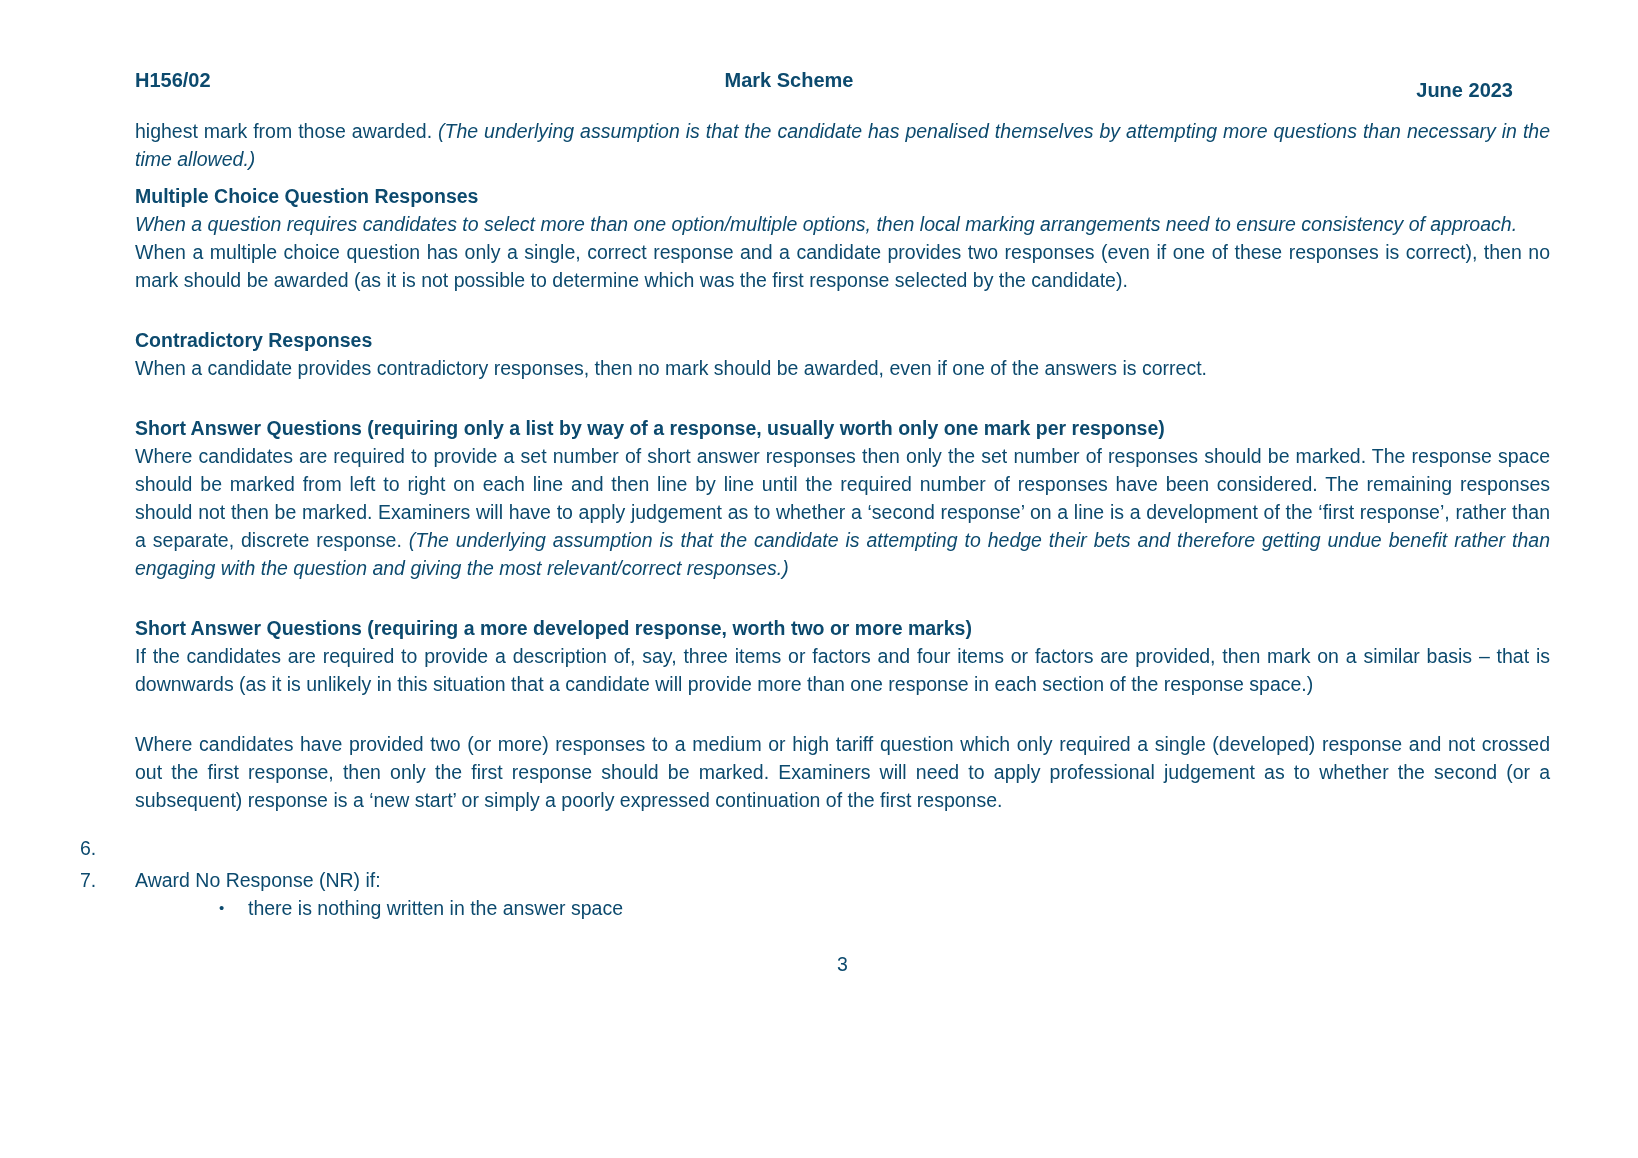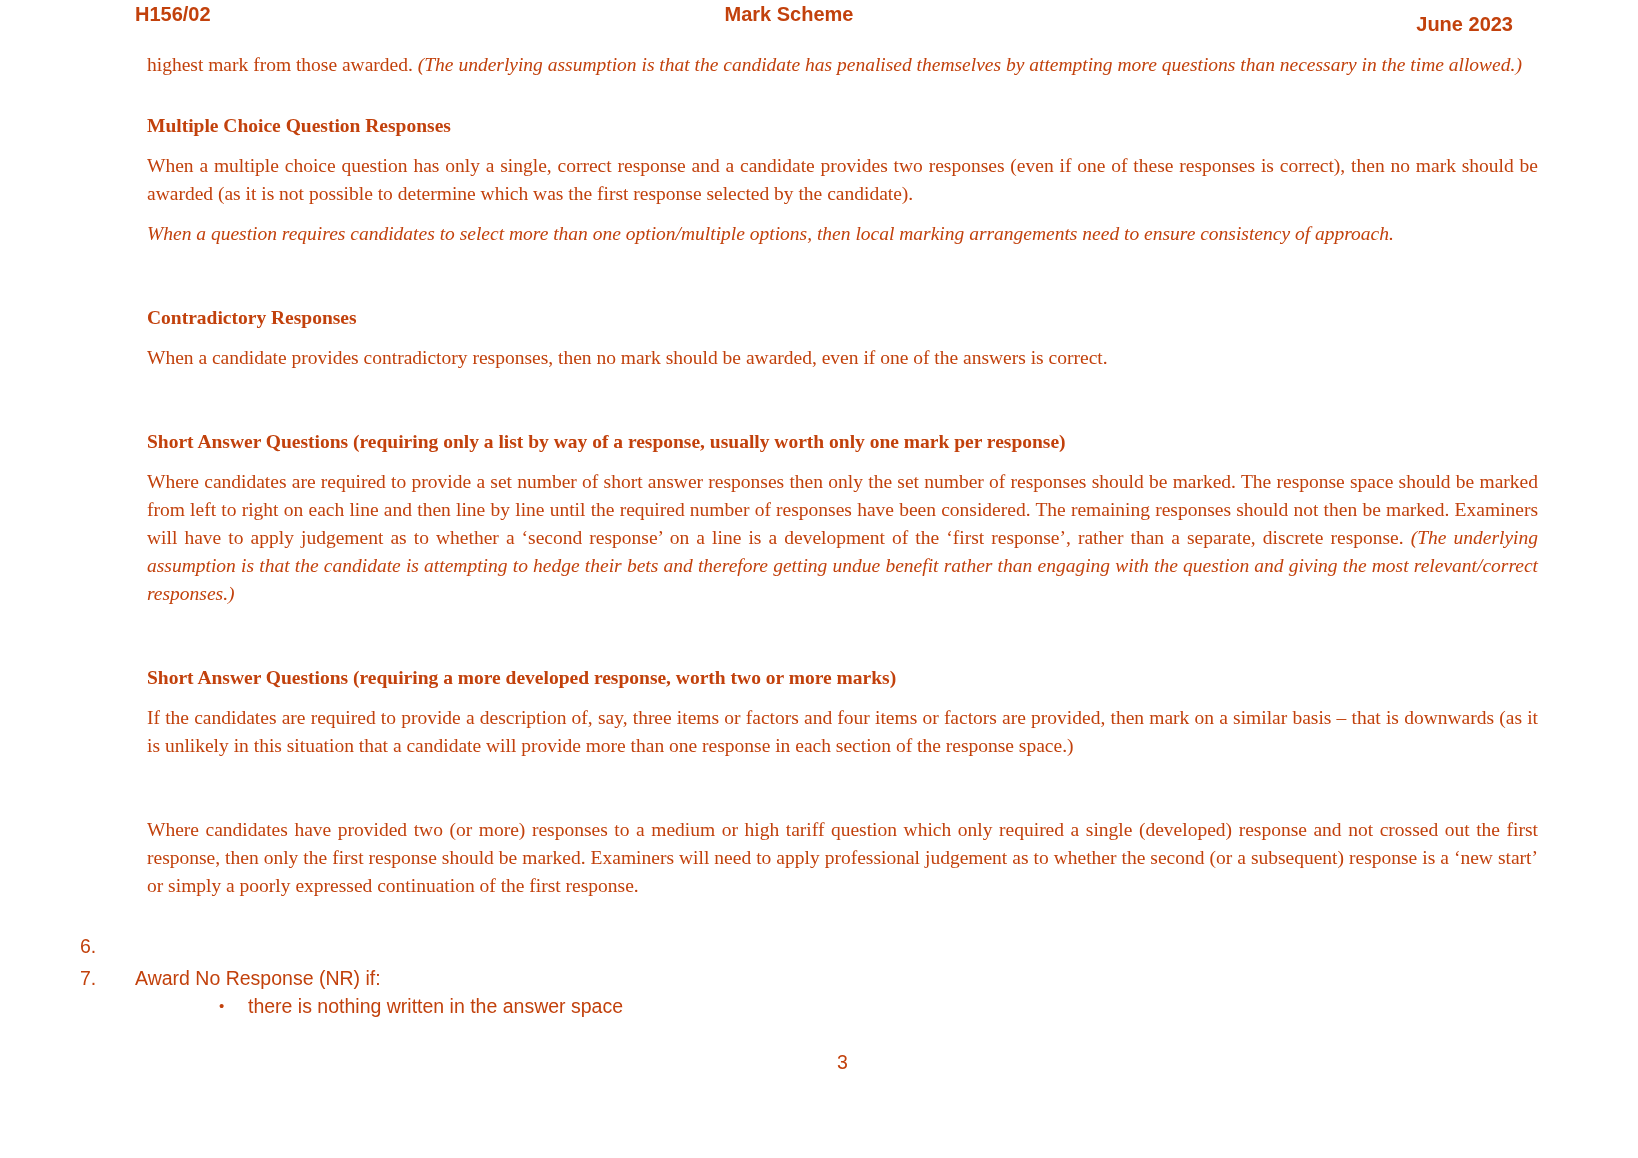--- a/index.html
+++ b/index.html
@@ -1,31 +1,32 @@
 <!DOCTYPE html>
 <html><head>
 <meta charset="utf-8">
 <style>
   html,body {margin:0; padding:0; background:#e8e8e8;}
   .page {
     width:1638px; height:1158px;
     background:#ffffff;
     font-family:"Liberation Sans", sans-serif;
     font-size:19.5px; line-height:28px;
-    color:#c2410c;
+    color:#0c4a6e;
     position:relative;
     box-sizing:border-box;
+    padding-top:66px;
     overflow:hidden;
   }
   .header {position:relative; margin-left:135px; width:1415px; height:28px; font-weight:bold; font-size:20px;}
   .h-left {position:absolute; left:0; top:0;}
   .h-center {position:absolute; left:17px; right:124px; top:0; text-align:center;}
   .h-right {position:absolute; right:37px; top:10px;}
   .content {margin-left:135px; width:1415px; margin-top:23px;}
-  .content p {margin:12px;font-family:Liberation Serif, serif;}
+  .content p {margin:0;}
   .justify {text-align:justify;}
   .heading {font-weight:bold;}
   .bold {font-weight:bold;}
   .italic {font-style:italic;}
   .spacer.xs {height:9px;}
   .spacer.sm {height:20px;}
   .spacer.md {height:32px;}
   .numbered {position:relative; text-align:justify;}
   .numbered .num {position:absolute; left:-55px; top:0;}
   .bullet-row {padding-left:113px; position:relative;}
@@ -40,22 +41,22 @@
   <div class="header">
     <span class="h-left">H156/02</span>
     <span class="h-center">Mark Scheme</span>
     <span class="h-right">June 2023</span>
   </div>
 
   <div class="content">
       <p class="justify"><span class="">highest mark from those awarded. </span><span class="italic">(The underlying assumption is that the candidate has penalised themselves by attempting more questions than necessary in the time allowed.)</span></p>
       <div class="spacer xs"></div>
       <p class="heading"><span class="bold ">Multiple Choice Question Responses</span></p>
+      <p class="justify"><span class="italic">When a question requires candidates to select more than one option/multiple options, then local marking arrangements need to ensure consistency of approach.</span></p>
       <p class="justify"><span class="">When a multiple choice question has only a single, correct response and a candidate provides two responses (even if one of these responses is correct), then no mark should be awarded (as it is not possible to determine which was the first response selected by the candidate).</span></p>
-      <p class="justify"><span class="italic">When a question requires candidates to select more than one option/multiple options, then local marking arrangements need to ensure consistency of approach.</span></p>
       <div class="spacer md"></div>
       <p class="heading"><span class="bold ">Contradictory Responses</span></p>
       <p class="justify"><span class="">When a candidate provides contradictory responses, then no mark should be awarded, even if one of the answers is correct.</span></p>
       <div class="spacer md"></div>
       <p class="heading"><span class="bold ">Short Answer Questions</span><span class=""> (requiring only a list by way of a response, usually worth only </span><span class="bold ">one mark per response</span><span class="">)</span></p>
       <p class="justify"><span class="">Where candidates are required to provide a set number of short answer responses then only the set number of responses should be marked. The response space should be marked from left to right on each line and then line by line until the required number of responses have been considered.  The remaining responses should not then be marked. Examiners will have to apply judgement as to whether a ‘second response’ on a line is a development of the ‘first response’, rather than a separate, discrete response.  </span><span class="italic">(The underlying assumption is that the candidate is attempting to hedge their bets and therefore getting undue benefit rather than engaging with the question and giving the most relevant/correct responses.)</span></p>
       <div class="spacer md"></div>
       <p class="heading"><span class="bold ">Short Answer Questions</span><span class=""> (requiring a more developed response, worth </span><span class="bold ">two or more marks</span><span class="">)</span></p>
       <p class="justify"><span class="">If the candidates are required to provide a description of, say, three items or factors and four items or factors are provided, then mark on a similar basis – that is downwards (as it is unlikely in this situation that a candidate will provide more than one response in each section of the response space.)</span></p>
       <div class="spacer md"></div>

